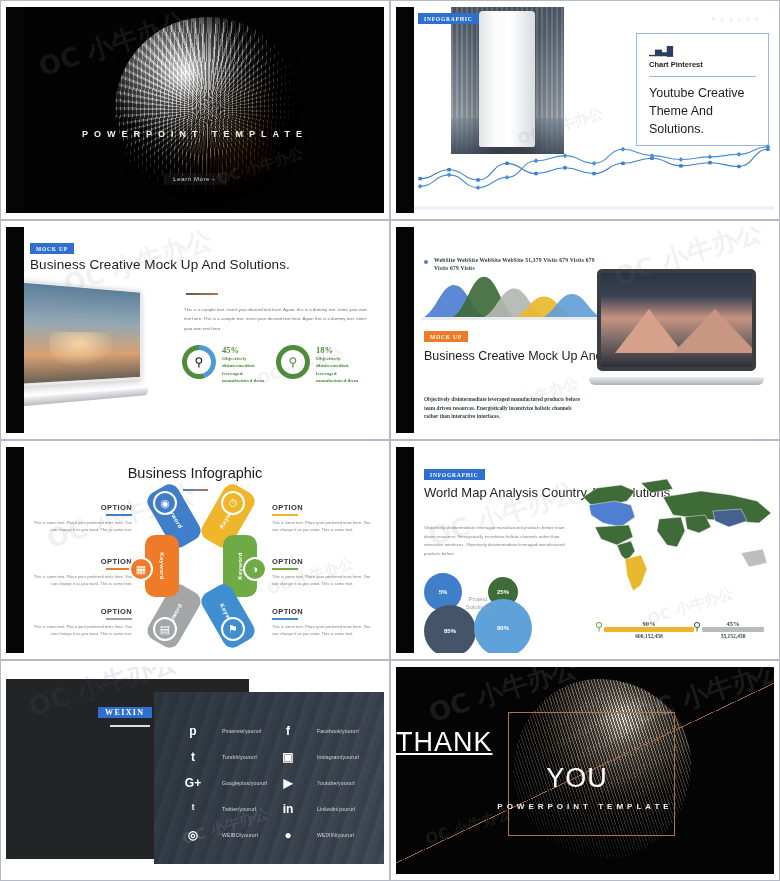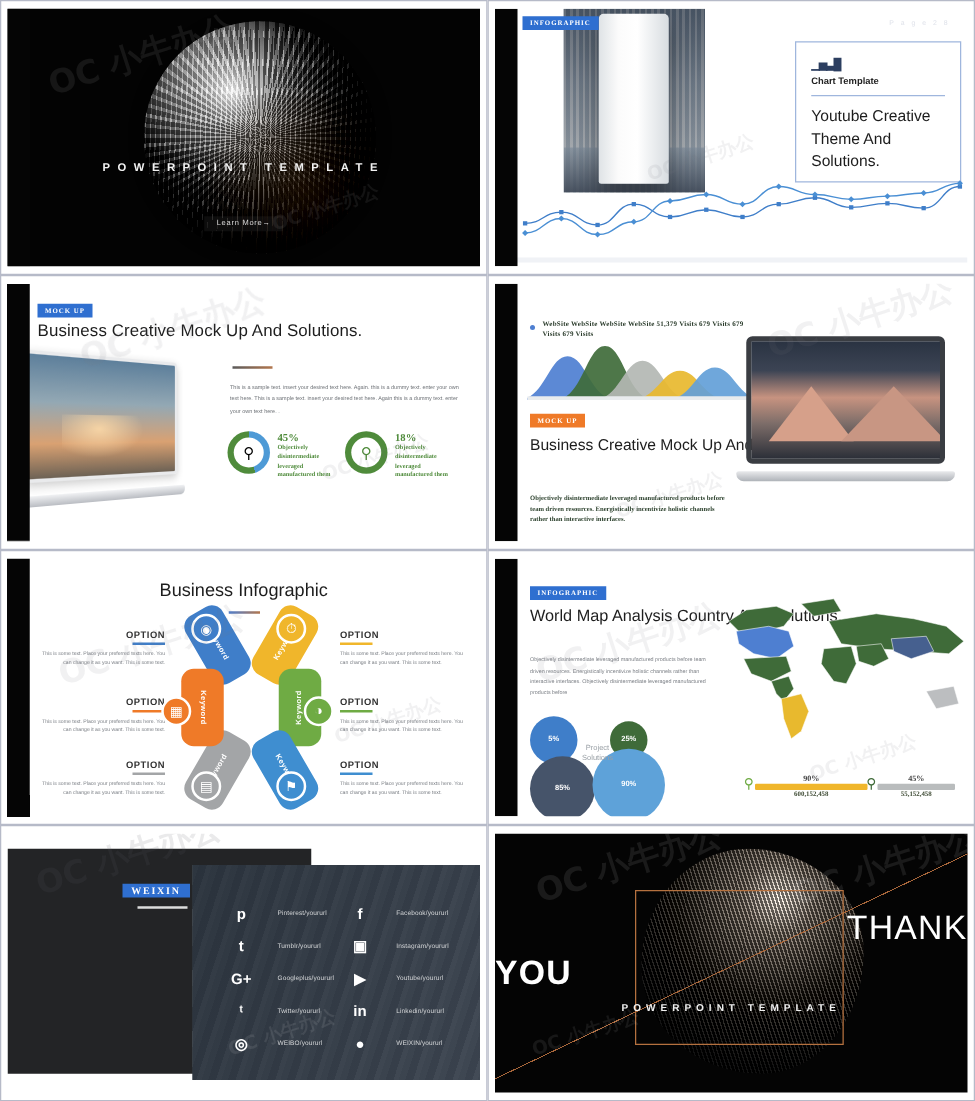--- a/index.html
+++ b/index.html
@@ -288,24 +288,24 @@
     filter: blur(.4px) contrast(1.2);
   }
   .s8 .diag {
     position: absolute; left: -6%; top: 0; width: 115%; height: 100%;
     background: linear-gradient(to bottom right, transparent calc(50% - .4px), #a8663a calc(50% - .4px), #a8663a calc(50% + .4px), transparent calc(50% + .4px));
   }
   .s8 .frame {
     position: absolute; left: 112px; top: 45px; width: 167px; height: 124px;
     border: 1px solid #b5713f; z-index: 3;
   }
-  .s8 .t1 { position: absolute; left: 0; right: 0; top: 60px; text-align: right; color: #fff;
-            font-size: 27px; font-weight: 300; letter-spacing: 1px; z-index: 4; }
-  .s8 .t2 { position: absolute; left: 0; right: 16px; top: 96px; text-align: left; color: #fff;
-            font-size: 27px; font-weight: 700; letter-spacing: 1px; z-index: 4; }
+  .s8 .t1 { position: absolute; left: 0; right: 0; top: 60px; text-align: left; color: #fff;
+            font-size: 27px; font-weight: 300; letter-spacing: 1px; z-index: 4; text-decoration: underline; }
+  .s8 .t2 { position: absolute; left: 0; right: 16px; top: 96px; text-align: center; color: #fff;
+            font-size: 27px; font-weight: 400; letter-spacing: 1px; z-index: 4; }
   .s8 .t3 { position: absolute; left: 0; right: 0; top: 135px; text-align: center; color: #f0f0f0;
             font-size: 8px; font-weight: 700; letter-spacing: 4px; z-index: 4; }
 </style>
 </head>
 <body>
 
 <div class="deck">
 
   <div class="slide">
     <div class="slide-inner s1">
@@ -332,21 +332,21 @@
 
       <div class="photo">
         <div class="floor"></div>
           <div class="col"></div>
       </div>
       <div class="badge">INFOGRAPHIC</div>
       <div class="pagelbl">P a g e   2 8</div>
 
       <div class="cardbox">
         <div class="chartico">▁▅▃█</div>
-        <div class="ctlabel">Chart Template</div>
+        <div class="ctlabel">Chart Pinterest</div>
         <div class="rule"></div>
         <div class="ctbig">Youtube Creative Theme And Solutions.</div>
       </div>
 
       <div class="linechart">
         <svg id="s2svg" width="100%" height="100%" viewBox="0 0 355 76" preserveAspectRatio="none">
             <path d="M6,47.68 C20.291666666666664,47.68 20.291666666666664,38.72 34.58333333333333,38.72 C48.875,38.72 48.875,48.96 63.166666666666664,48.96 C77.45833333333333,48.96 77.45833333333333,32.32 91.75,32.32 C106.04166666666666,32.32 106.04166666666666,42.56 120.33333333333333,42.56 C134.625,42.56 134.625,36.8 148.91666666666666,36.8 C163.20833333333331,36.8 163.20833333333331,42.56 177.5,42.56 C191.79166666666669,42.56 191.79166666666669,32.32 206.08333333333334,32.32 C220.375,32.32 220.375,27.200000000000003 234.66666666666666,27.200000000000003 C248.95833333333331,27.200000000000003 248.95833333333331,34.88 263.25,34.88 C277.54166666666663,34.88 277.54166666666663,31.68 291.8333333333333,31.68 C306.125,31.68 306.125,35.52 320.4166666666667,35.52 C334.70833333333337,35.52 334.70833333333337,18.240000000000002 349,18.240000000000002" fill="none" stroke="#3f7ec9" stroke-width="1.1"></path>
             <rect x="4.3" y="45.98" width="3.4" height="3.4" fill="#3f7ec9"></rect>
             <rect x="32.883333333333326" y="37.019999999999996" width="3.4" height="3.4" fill="#3f7ec9"></rect>
             <rect x="61.46666666666666" y="47.26" width="3.4" height="3.4" fill="#3f7ec9"></rect>

